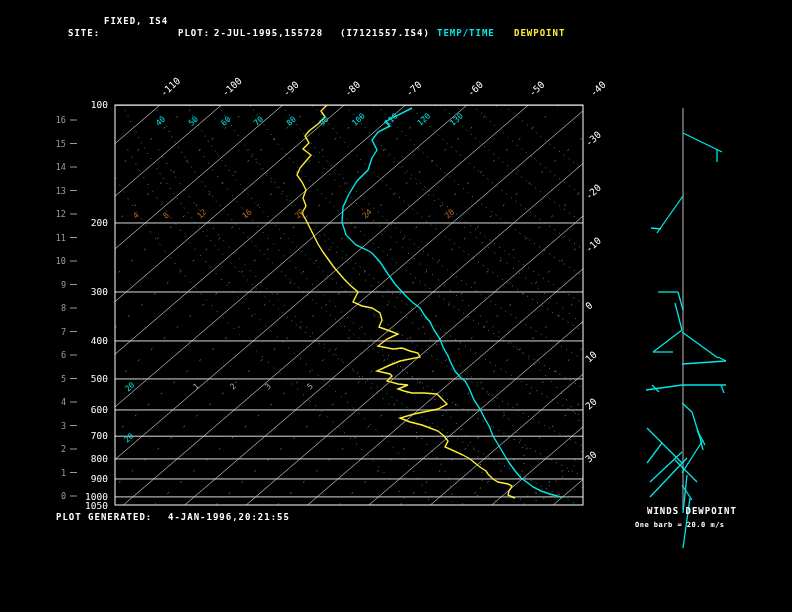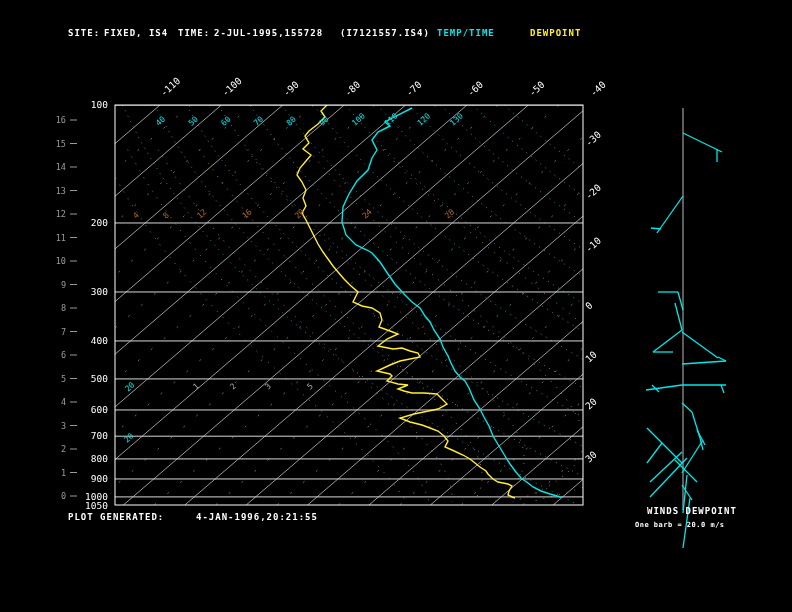--- a/index.html
+++ b/index.html
@@ -1,32 +1,32 @@
 <!DOCTYPE html>
 <html><head>
 <meta charset="utf-8">
 <style>
   html,body{margin:0;padding:0;background:#000;}
   .screen{position:relative;width:792px;height:612px;background:#000;overflow:hidden;
           font-family:"DejaVu Sans Mono", monospace;padding-left:11px;}
   .txt{position:absolute;white-space:pre;font-weight:bold;font-size:9px;letter-spacing:1px;color:#fff;}
   .cyan{color:#00e8e8;}
-  .yellow{color:#ffee33;margin-left:16px;}
+  .yellow{color:#ffee33;}
   .small{font-size:7px;letter-spacing:0.5px;}
   svg{position:absolute;left:0;top:0;}
   svg text{font-family:"DejaVu Sans Mono", monospace;}
 </style>
 </head>
 <body>
 
 <div class="screen">
 
   <span class="txt" style="left:68px;top:28px">SITE:</span>
-  <span class="txt" style="left:104px;top:28px">FIXED, IS4</span>
-  <span class="txt" style="left:178px;top:28px">TIME:</span>
+  <span class="txt" style="left:104px;top:16px">FIXED, IS4</span>
+  <span class="txt" style="left:178px;top:28px">PLOT:</span>
   <span class="txt" style="left:214px;top:28px">2-JUL-1995,155728</span>
   <span class="txt" style="left:340px;top:28px">(I7121557.IS4)</span>
   <span class="txt cyan" style="left:437px;top:28px">TEMP/TIME</span>
   <span class="txt yellow" style="left:514px;top:28px">DEWPOINT</span>
 
   <svg id="chart" width="792" height="612">
       <defs>
         <clipPath id="pc">
           <rect x="115" y="105" width="468" height="400"></rect>
         </clipPath>
@@ -206,18 +206,18 @@
       <line x1="647" y1="428" x2="682" y2="463" stroke="#00e8e8" stroke-width="1.3"></line>
       <line x1="662" y1="443" x2="647" y2="463" stroke="#00e8e8" stroke-width="1.3"></line>
       <line x1="682" y1="452" x2="650" y2="482" stroke="#00e8e8" stroke-width="1.3"></line>
       <line x1="675" y1="460" x2="697" y2="482" stroke="#00e8e8" stroke-width="1.3"></line>
       <line x1="703" y1="440" x2="682" y2="473" stroke="#00e8e8" stroke-width="1.3"></line>
       <line x1="650" y1="497" x2="687" y2="458" stroke="#00e8e8" stroke-width="1.3"></line>
       <line x1="682" y1="485" x2="692" y2="500" stroke="#00e8e8" stroke-width="1.3"></line>
       <line x1="687" y1="475" x2="683" y2="513" stroke="#00e8e8" stroke-width="1.3"></line>
     </svg>
 
-  <span class="txt" style="left:68px;top:512px">PLOT GENERATED:</span>
-  <span class="txt" style="left:196px;top:512px">4-JAN-1996,20:21:55</span>
+  <span class="txt" style="left:56px;top:512px">PLOT GENERATED:</span>
+  <span class="txt" style="left:168px;top:512px">4-JAN-1996,20:21:55</span>
 
   <span class="txt" style="left:647px;top:506px">WINDS DEWPOINT</span>
   <span class="txt small" style="left:635px;top:521px">One barb = 20.0 m/s</span>
 </div>
 
 </body></html>

